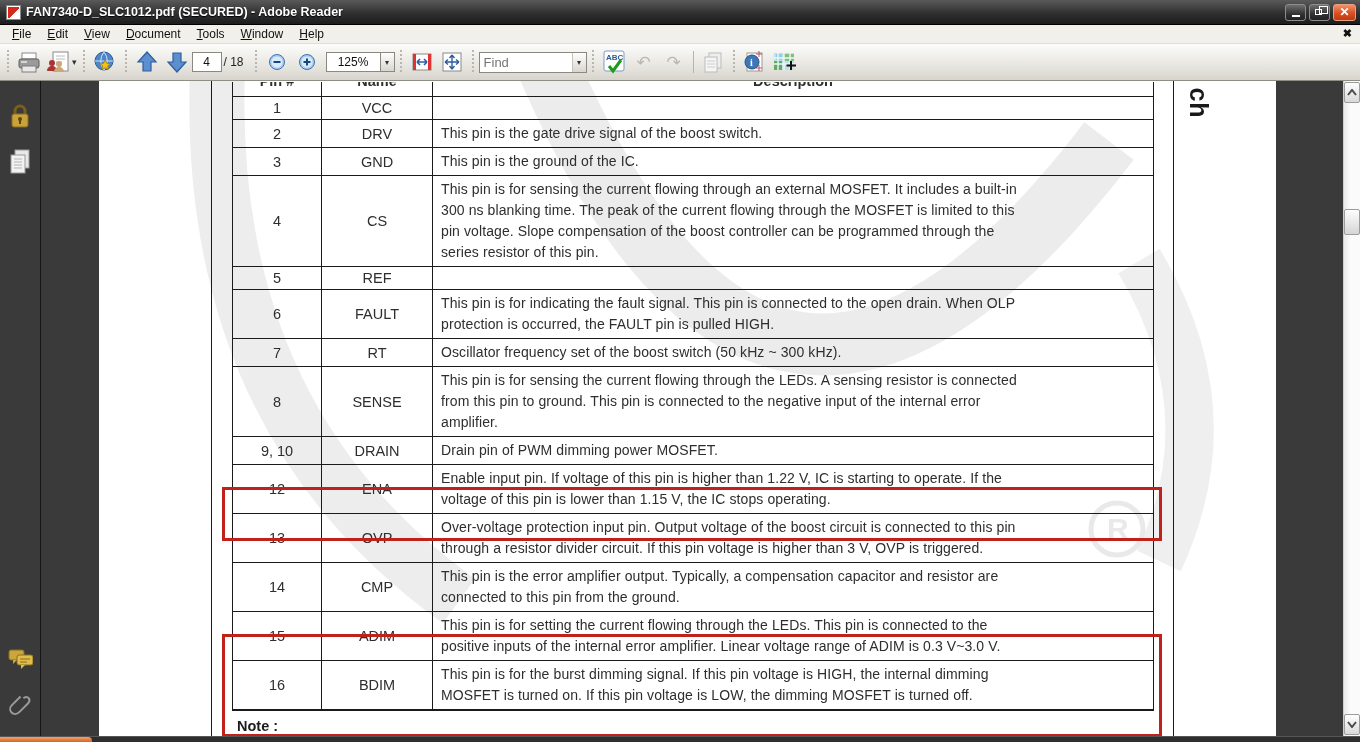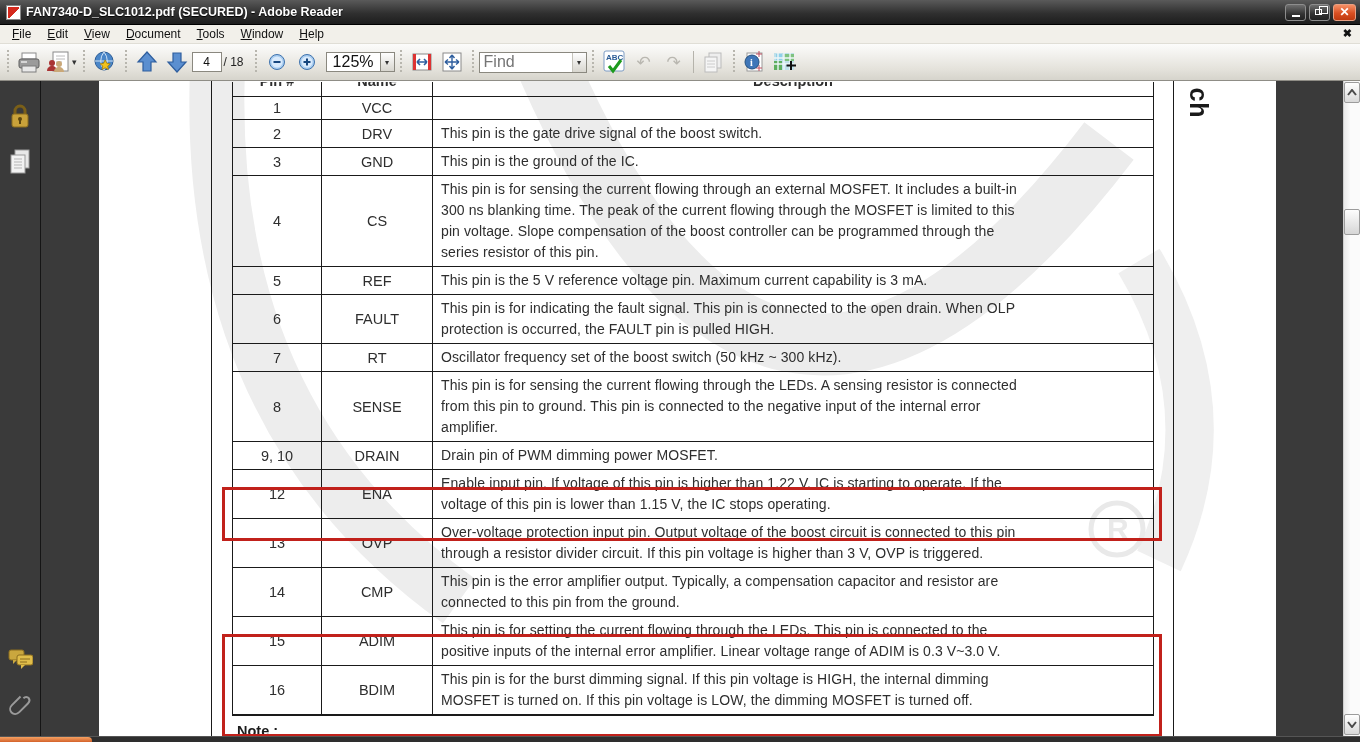--- a/index.html
+++ b/index.html
@@ -26,24 +26,24 @@
   .menu-close-x { position:absolute; right:8px; top:2px; font-size:11px; font-weight:bold; color:#111; }
 
   
   .toolbar { height:37px; flex:0 0 37px; background:linear-gradient(#fcfcfb,#e4e2db 70%,#d6d4cc); border-bottom:1px solid #8f8d86; display:flex; align-items:center; padding:0 2px; }
   .grip { width:4px; height:24px; margin:0 4px; background:repeating-linear-gradient(180deg,#b8b6ae 0 2px,transparent 2px 4px); background-size:2px 4px; background-repeat:repeat-y; background-position:1px 0; }
   .tb-btn { height:28px; min-width:28px; display:flex; align-items:center; justify-content:center; border-radius:3px; margin:0 1px; position:relative; }
   .tb-caret { font-size:9px; color:#333; margin-left:1px; }
   .tb-sep { width:1px; height:22px; background:#b5b3ab; margin:0 4px; }
   .pagebox { width:30px; height:20px; background:#fff; border:1px solid #8a887f; font-size:12px; text-align:center; line-height:18px; color:#111; }
   .page-total { font-size:12px; color:#222; margin:0 6px 0 2px; }
-  .zoombox { width:55px; height:20px; background:#fff; border:1px solid #8a887f; font-size:16px; color:#111; display:flex; align-items:center; justify-content:center; }
+  .zoombox { width:55px; height:20px; background:#fff; border:1px solid #8a887f; font-size:12px; color:#111; display:flex; align-items:center; justify-content:center; }
   .zoom-caret-btn { width:14px; height:20px; border:1px solid #8a887f; border-left:none; background:linear-gradient(#fefefe,#d8d6cf); display:flex; align-items:center; justify-content:center; font-size:8px; color:#333; }
   .findwrap { display:flex; align-items:center; height:21px; border:1px solid #8a887f; background:#fff; }
-  .find-input { width:92px; height:17px; border:none; outline:none; font-size:16px; padding:0 4px; color:#333; font-family:"Liberation Sans",sans-serif; }
+  .find-input { width:92px; height:17px; border:none; outline:none; font-size:13px; padding:0 4px; color:#333; font-family:"Liberation Sans",sans-serif; }
   .find-caret { width:14px; height:19px; background:linear-gradient(#fefefe,#d8d6cf); border-left:1px solid #c5c3bb; font-size:8px; color:#333; display:flex; align-items:center; justify-content:center; }
   .disabled-glyph { color:#b9b7b0; font-size:17px; line-height:17px; }
 
   
   .workspace { flex:1; display:flex; min-height:0; }
   .sidebar { width:41px; flex:0 0 41px; background:#3a3a3a; border-right:1px solid #151515; display:flex; flex-direction:column; align-items:center; padding:12px 0 8px; }
   .sb-spacer { flex:1; }
   .sb-icon { width:26px; height:30px; margin:8px 0; display:flex; align-items:center; justify-content:center; }
 
   .canvas { flex:1; background:#3a3a3a; position:relative; overflow:hidden; }
@@ -324,21 +324,20 @@
                   <div class="c-pin">4</div>
                   <div class="c-name">CS</div>
                   <div class="c-desc">This pin is for sensing the current flowing through an external MOSFET. It includes a built-in
 300 ns blanking time. The peak of the current flowing through the MOSFET is limited to this
 pin voltage. Slope compensation of the boost controller can be programmed through the
 series resistor of this pin.</div>
                 </div>
                 <div class="t-row">
                   <div class="c-pin">5</div>
                   <div class="c-name">REF</div>
-                  <div class="c-desc">This pin is the 5 V reference voltage pin. Maximum current capability is 3 mA.</div>
                 </div>
                 <div class="t-row">
                   <div class="c-pin">6</div>
                   <div class="c-name">FAULT</div>
                   <div class="c-desc">This pin is for indicating the fault signal. This pin is connected to the open drain. When OLP
 protection is occurred, the FAULT pin is pulled HIGH.</div>
                 </div>
                 <div class="t-row">
                   <div class="c-pin">7</div>
                   <div class="c-name">RT</div>

